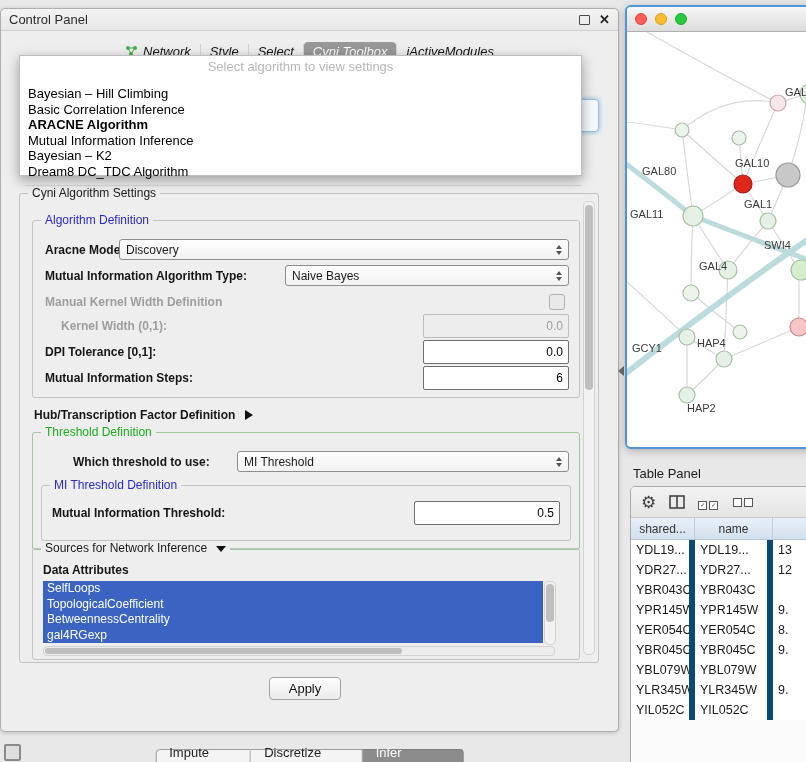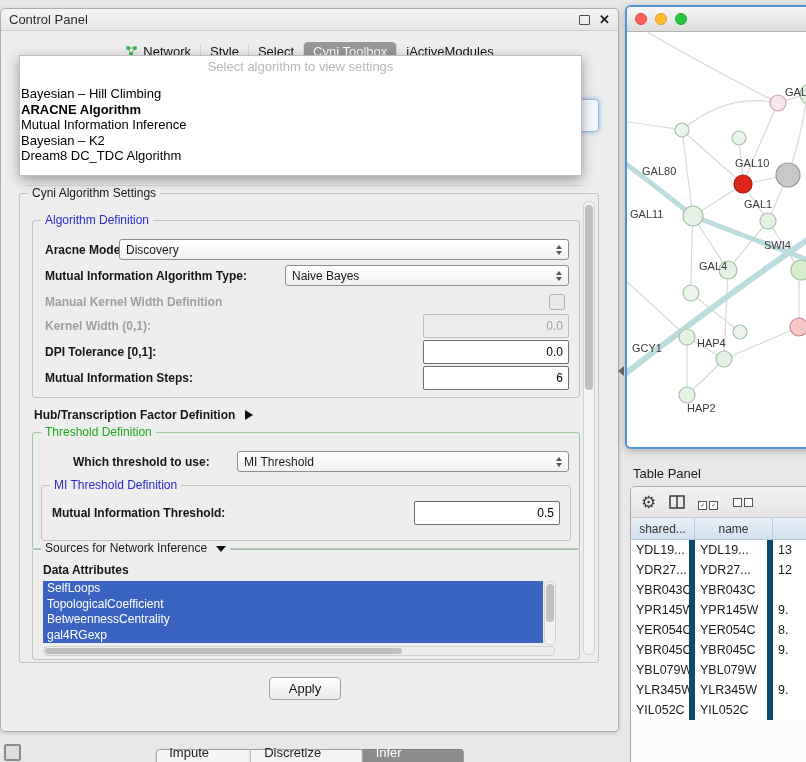--- a/index.html
+++ b/index.html
@@ -11,29 +11,29 @@
   .cpanel{left:0;top:8px;width:617px;height:722px;background:#eeeeee;
           border:1px solid #aeaeae;border-radius:5px;box-shadow:0 1px 4px rgba(0,0,0,.18);}
   .cp-titlebar{left:0;top:0;right:0;height:22px;display:flex;align-items:center;padding:0 8px;
           background:linear-gradient(#f4f4f4,#e7e7e7);border-bottom:1px solid #cfcfcf;
           border-radius:5px 5px 0 0;font-size:13px;color:#2b2b2b;box-sizing:border-box;}
   .cp-winbtns{margin-left:auto;display:flex;align-items:center;gap:9px;}
   .float-ico{width:9px;height:8px;border:1.5px solid #4a4a4a;border-radius:1px;}
   .close-ico{font-weight:bold;font-size:13px;color:#222;line-height:13px;}
 
   .tabrow{left:0;top:31px;right:0;height:22px;display:flex;justify-content:center;align-items:center;font-size:13px;}
-  .ttab{display:flex;align-items:center;gap:5px;padding:2px 9px;border-radius:4px;color:#141414;}
+  .ttab{display:flex;align-items:center;gap:5px;padding:2px 9px;border-radius:4px;color:#141414;font-style:italic;}
   .ttab.sel{background:#989898;color:#fcfcfc;}
   .tsep{width:1px;height:14px;background:#d2d2d2;}
 
   
   .popup{left:18px;top:46px;width:561px;height:119px;background:#ffffff;border:1px solid #bdbdbd;
          box-shadow:0 4px 12px rgba(0,0,0,.35);z-index:60;}
   .popup .ph{margin-top:3px;text-align:center;font-size:13px;color:#b7b7b7;}
-  .popup .itm{font-size:13px;line-height:15.5px;padding-left:1px;color:#000;}
+  .popup .itm{font-size:13px;line-height:15.5px;padding-left:8px;color:#000;}
   .popup .itm.bold{font-weight:bold;}
   .popup .items{margin-top:12px;}
 
   .combo-frag{left:577px;top:90px;width:19px;height:31px;border:1px solid #9cbede;border-radius:0 4px 4px 0;
               background:#f4f9fd;box-shadow:0 0 5px #85b4de;z-index:10;}
   .hline-frag{left:24px;top:176px;width:556px;height:1px;background:#d6d6d6;z-index:5;}
 
   
   .gb{position:absolute;border:1px solid #c3c3c3;border-radius:3px;}
   .gb-title{position:absolute;top:-8px;left:8px;background:#eeeeee;padding:0 4px;font-size:12px;white-space:nowrap;}
@@ -148,20 +148,21 @@
       </span>
   </div>
 
   <div class="abs combo-frag"></div>
   <div class="abs hline-frag"></div>
 
   <div class="abs popup">
     <div class="ph">Select algorithm to view settings</div>
     <div class="items">
       <div class="itm">Bayesian – Hill Climbing</div>
+      <div class="itm">Basic Correlation Inference</div>
       <div class="itm bold">ARACNE Algorithm</div>
       <div class="itm">Mutual Information Inference</div>
       <div class="itm">Bayesian – K2</div>
       <div class="itm">Dream8 DC_TDC Algorithm</div>
     </div>
   </div>
 
   <div class="gb" style="left:18px;top:184px;width:578px;height:468px;">
     <span class="gb-title">Cyni Algorithm Settings</span>
 
@@ -193,21 +194,21 @@
             </span>
         </div>
       </div>
 
       <div class="frow" style="top:70px;">
         <span class="flabel dis" style="left:12px;">Manual Kernel Width Definition</span>
         <span class="checkbox" style="right:14px;top:3px;"></span>
       </div>
 
       <div class="frow" style="top:94px;">
-        <span class="flabel dis" style="left:12px;">Kernel Width (0,1):</span>
+        <span class="flabel dis" style="left:28px;">Kernel Width (0,1):</span>
         <span class="tfield dis" style="right:10px;width:146px;">0.0</span>
       </div>
 
       <div class="frow" style="top:120px;">
         <span class="flabel" style="left:12px;">DPI Tolerance [0,1]:</span>
         <span class="tfield" style="right:10px;width:146px;">0.0</span>
       </div>
 
       <div class="frow" style="top:146px;">
         <span class="flabel" style="left:12px;">Mutual Information Steps:</span>

